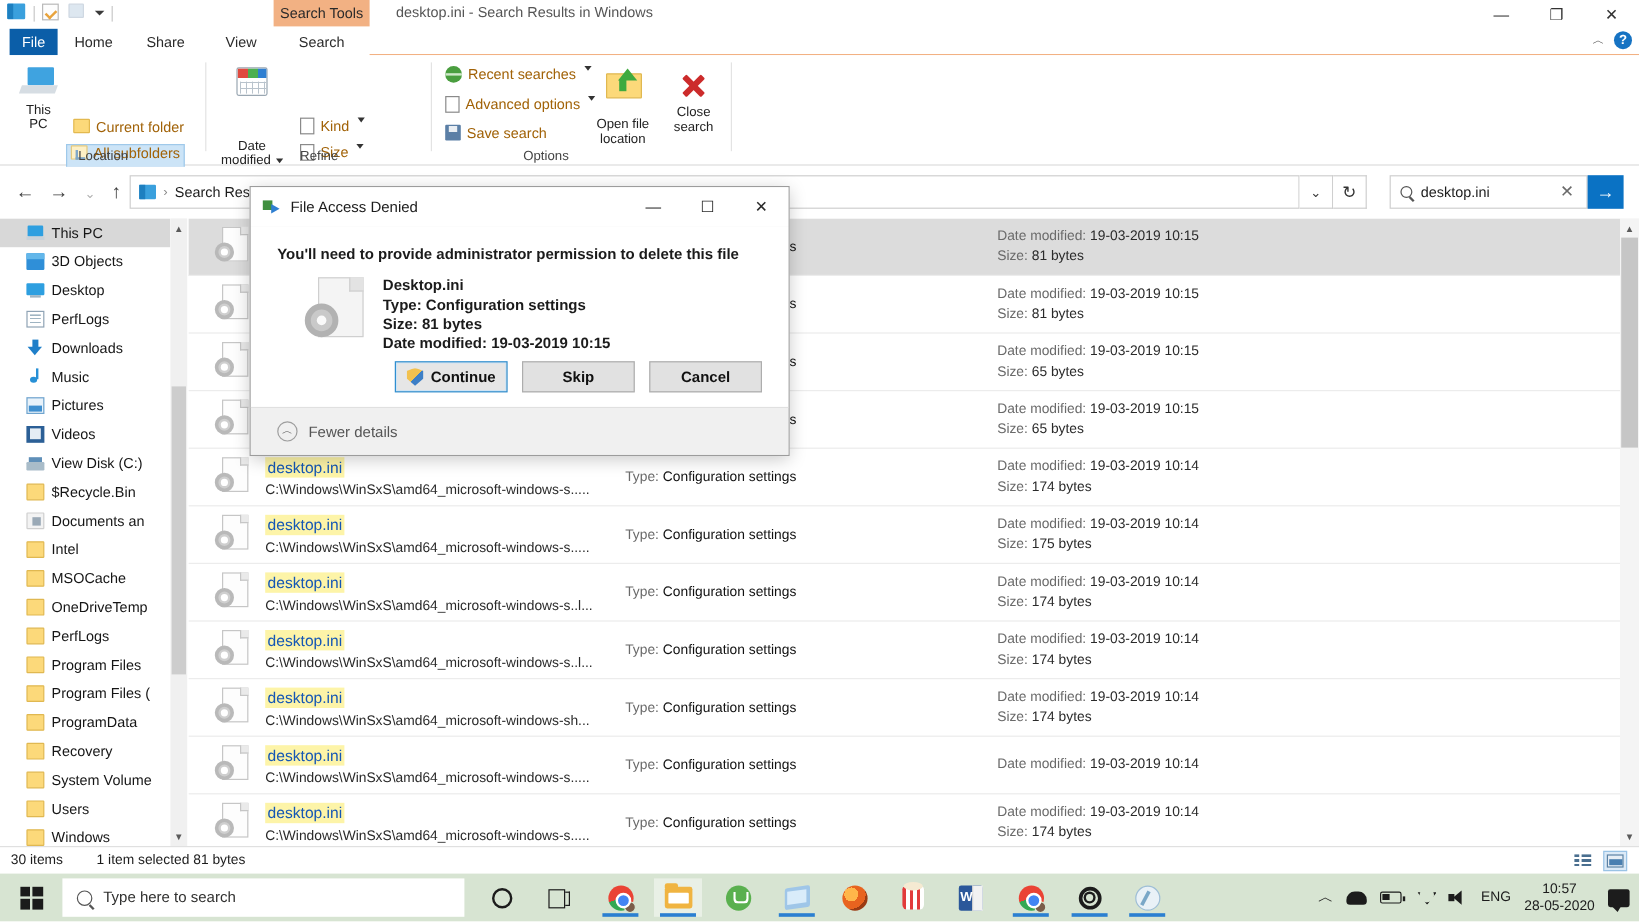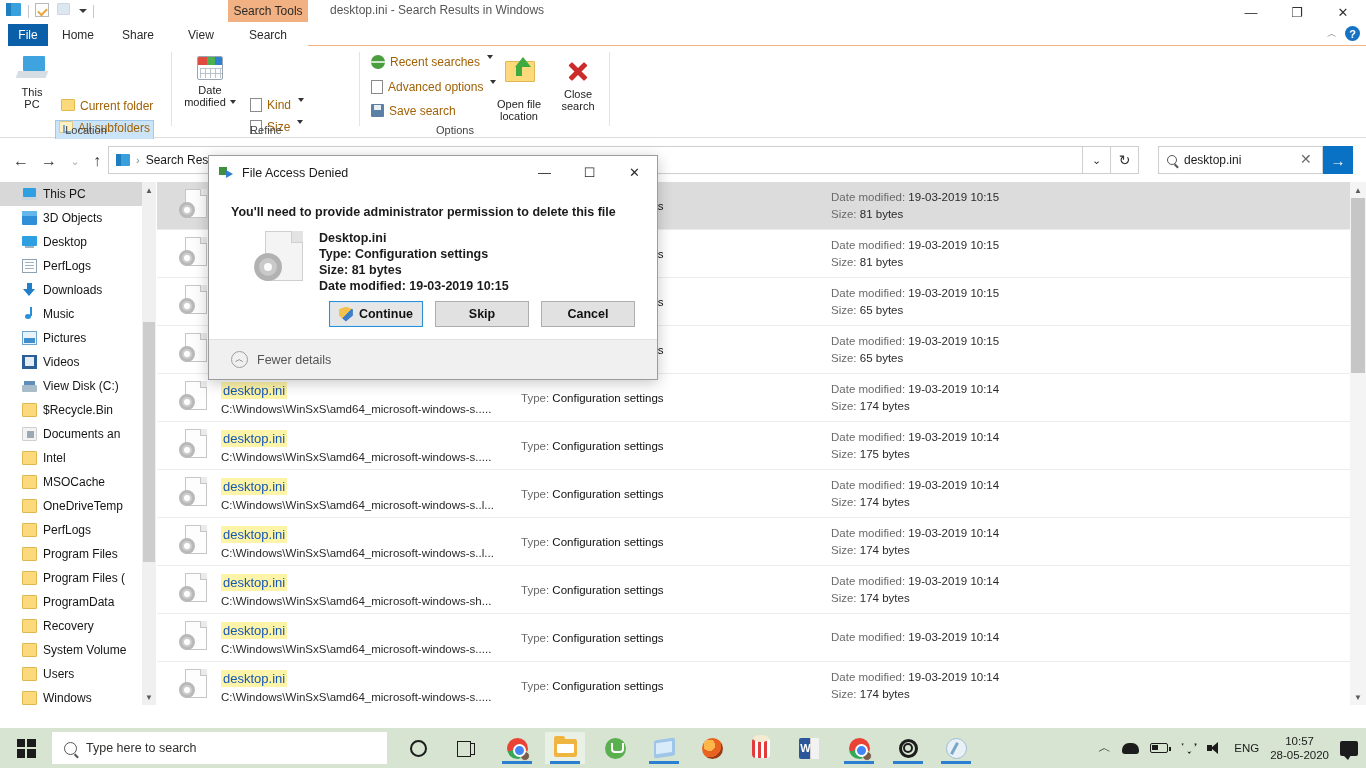--- a/index.html
+++ b/index.html
@@ -482,21 +482,21 @@
       <div class="small-btn" style="left:56px; top:96px;">
         <span class="i-magnify"></span>
         <span>Search again in</span>
         <span class="caret-dn"></span>
       </div>
       <div class="rgroup-label">Location</div>
       <div class="rgroup-div" style="right:0;"></div>
     </div>
 
     <div class="rgroup" style="left:172px; width:188px;">
-      <div class="big-btn" style="left:8px; top:10px; width:60px;">
+      <div class="big-btn" style="left:8px; top:10px; width:60px;gap:32px;">
         <div class="i-calendar"></div>
         <div style="margin-top:4px;">
           <div>Date</div>
           <div style="display:flex;align-items:center;justify-content:center;gap:2px;">
             <span>modified</span>
             <span class="caret-dn"></span>
           </div>
         </div>
       </div>
       <div class="small-btn" style="left:75px; top:52px;">
@@ -816,20 +816,32 @@
           <div><span class="lab">Size:</span> <span>174 bytes</span></div>
         </div>
       </div>
     </div>
   <div class="fl-scroll">
     <div class="sb-arrow" style="top:0; width:16px;">▲</div>
     <div class="sb-thumb" style="top:16px; height:175px; width:14px; background:#c6c6c6;"></div>
     <div class="sb-arrow" style="bottom:0; width:16px;">▼</div>
   </div>
 
+  <div class="statusbar">
+    <span class="st-items">30 items</span>
+    <span class="st-sel">1 item selected  81 bytes</span>
+    <div class="view-btns">
+      <div class="vb">
+          <span class="vb-details"></span>
+        </div>
+      <div class="vb active">
+          <span class="vb-large"></span>
+        </div>
+    </div>
+  </div>
 
   <div class="dialog">
     <div class="dlg-title">
       <span class="dlg-ico"></span>
       <span>File Access Denied</span>
       <div class="dlg-wbtns">
         <div class="dlg-wbtn">—</div>
         <div class="dlg-wbtn">☐</div>
         <div class="dlg-wbtn close">✕</div>
       </div>

